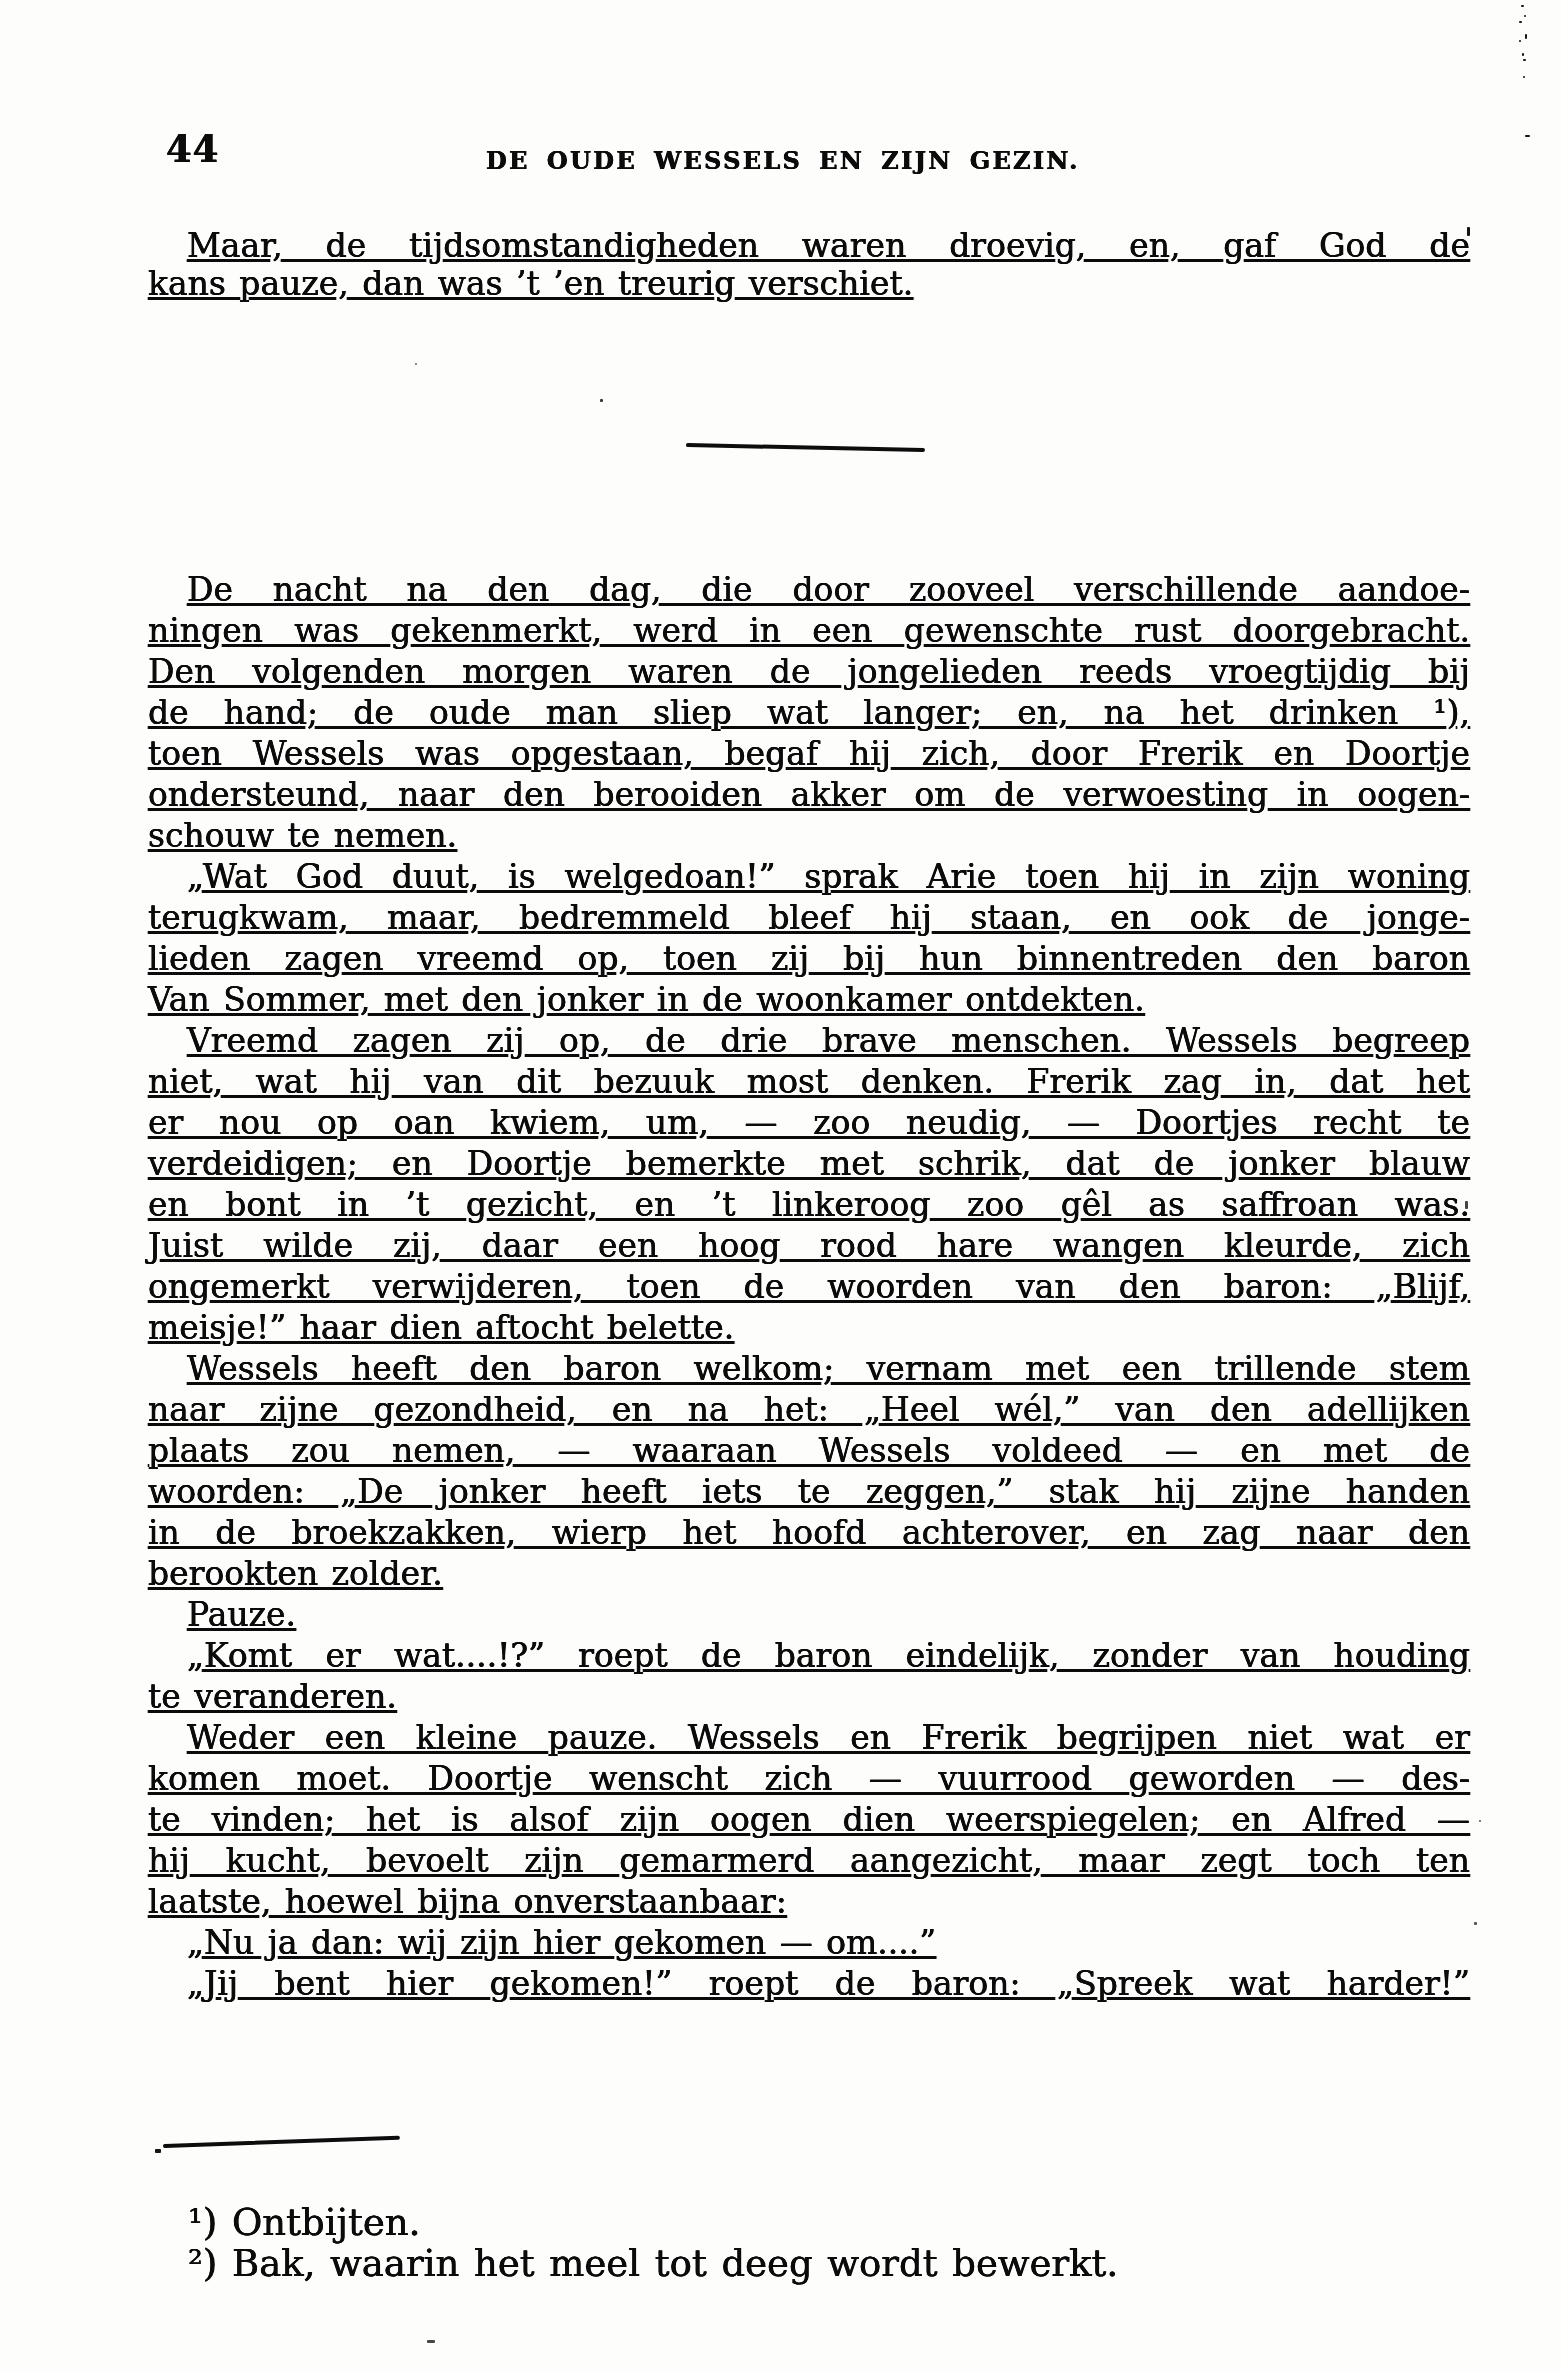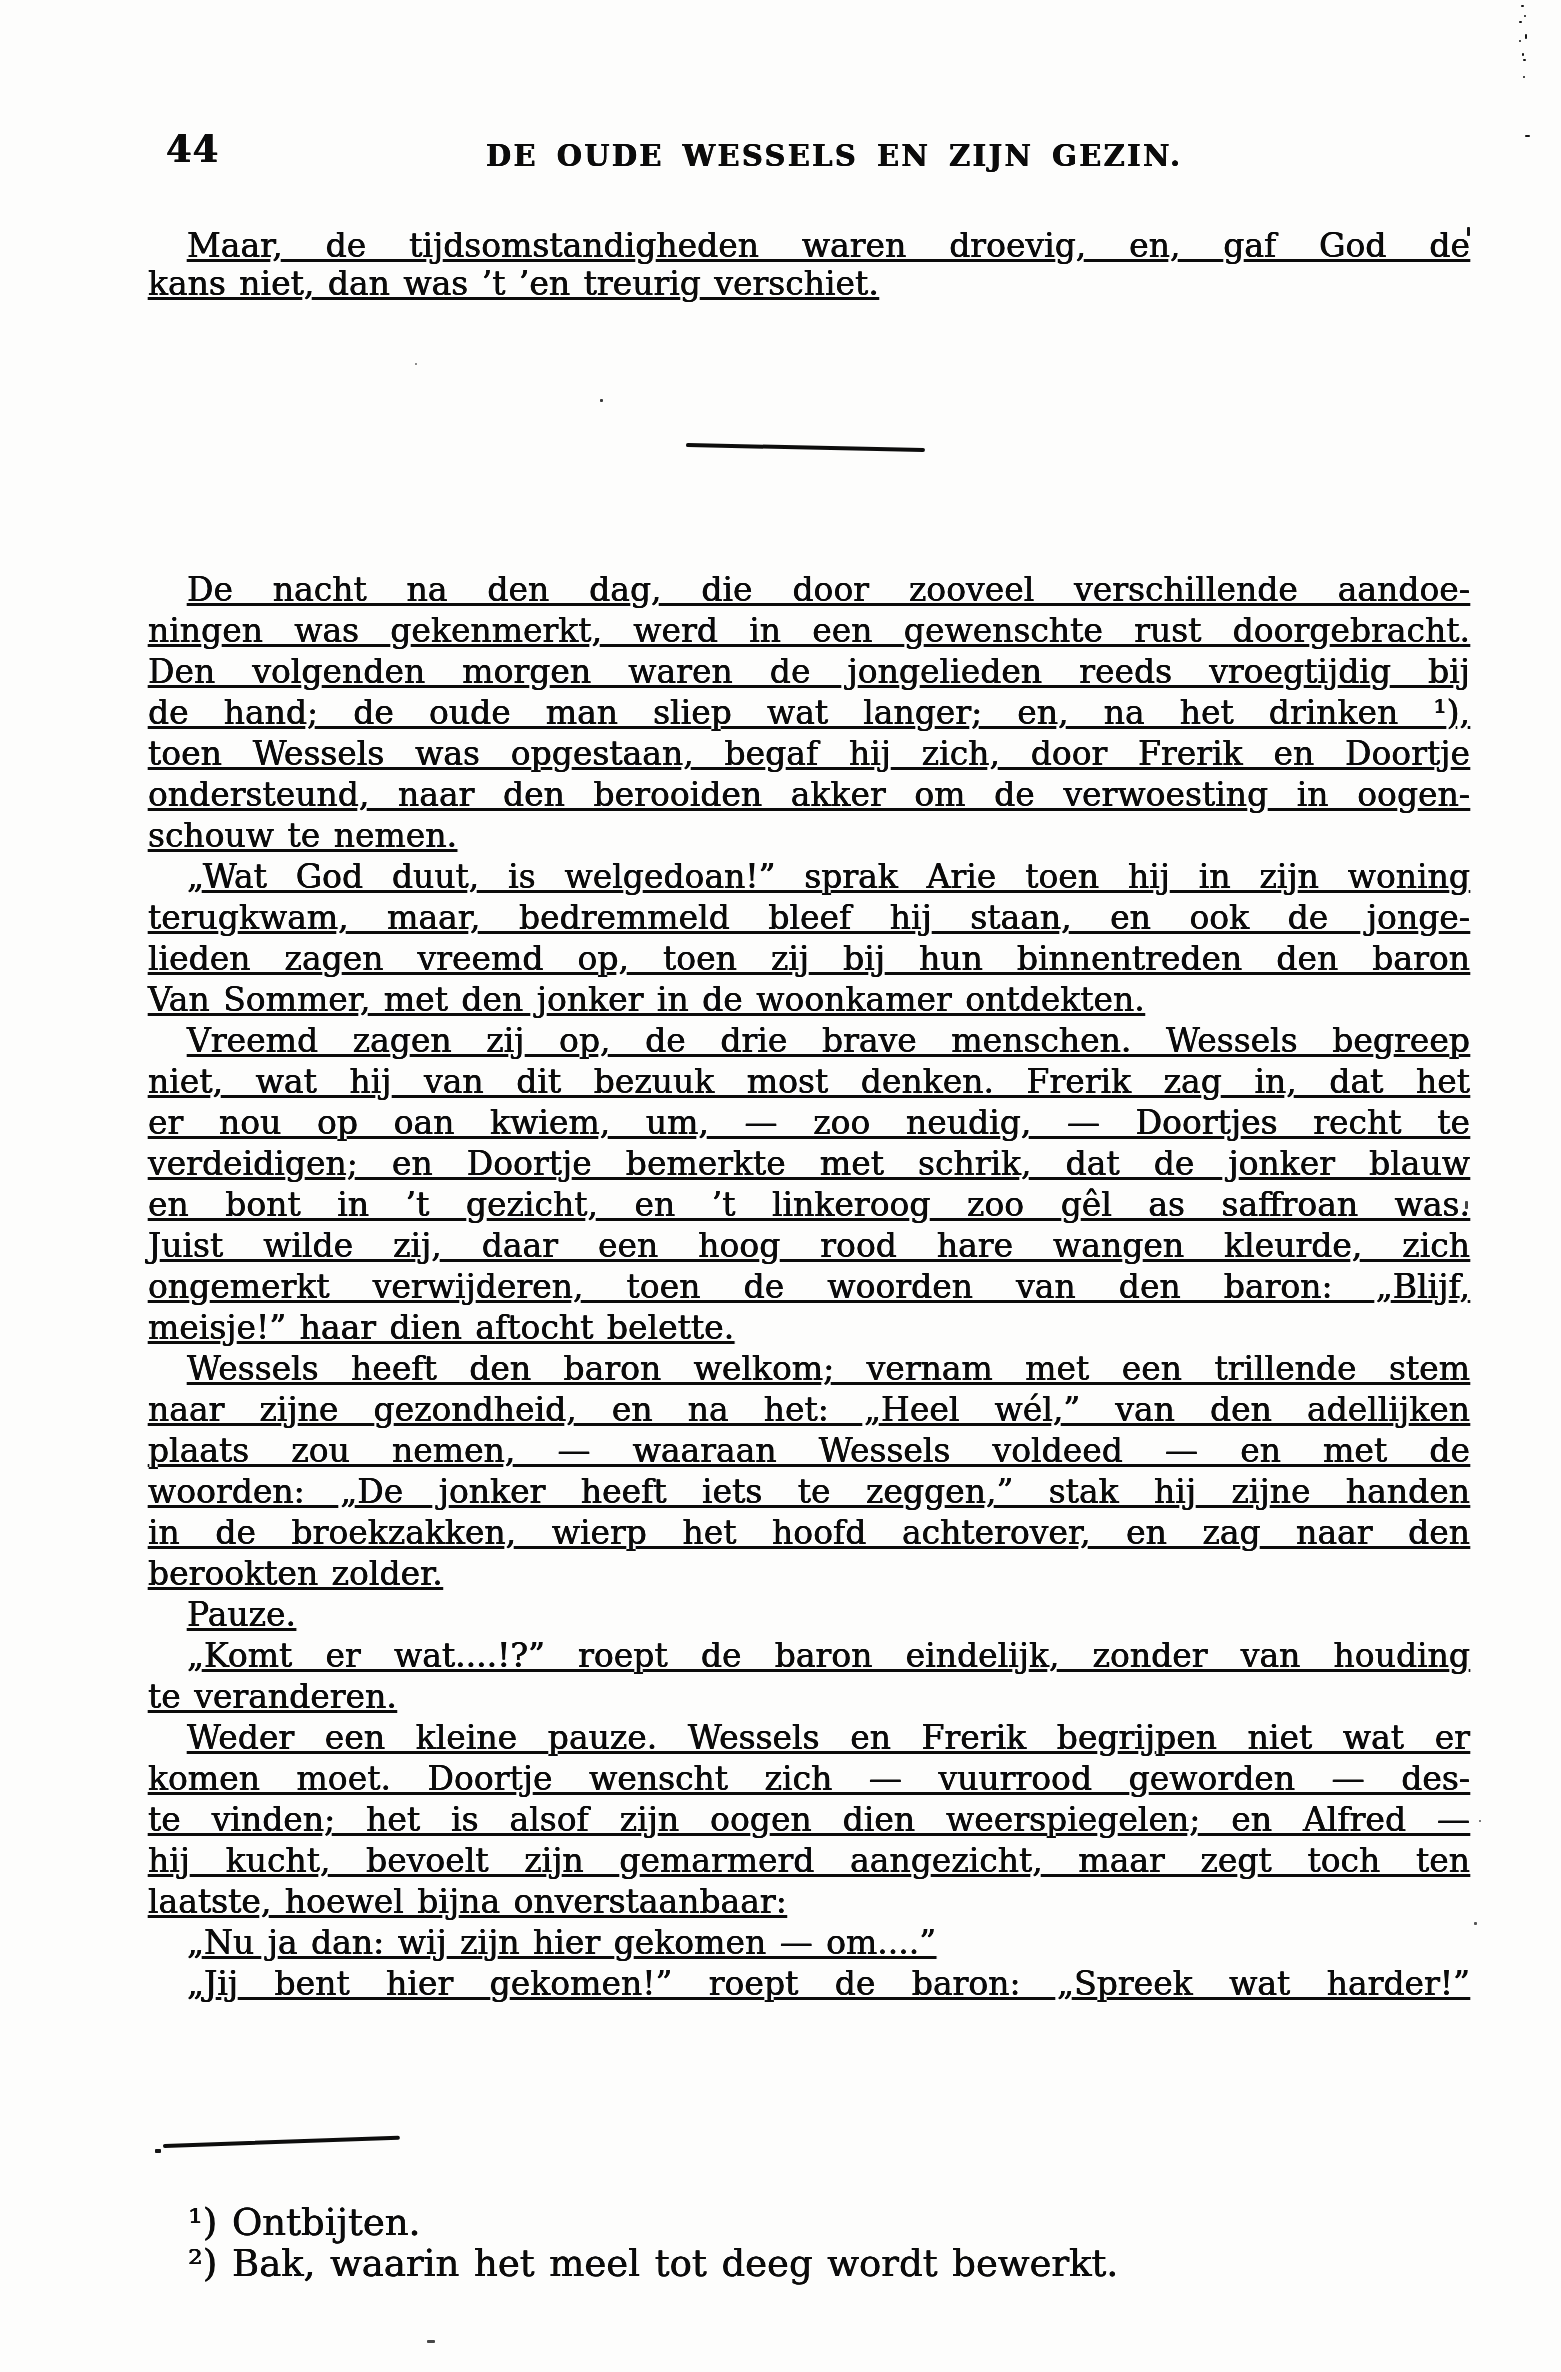--- a/index.html
+++ b/index.html
@@ -10,22 +10,22 @@
     font-family:"DejaVu Serif","Liberation Serif",serif;
   }
   .ink{ text-shadow:0.3px 0 0 currentColor,-0.3px 0 0 currentColor; }
 
   
   .pagenum{
     position:absolute;left:142px;top:131px;
     font-size:37px;font-weight:bold;line-height:1;letter-spacing:0.9px;margin-left:24px;
   }
   .running-title{
-    position:absolute;left:486px;top:142px;
-    font-size:29px;font-weight:bold;line-height:1;
+    position:absolute;left:486px;top:149px;
+    font-size:24px;font-weight:bold;line-height:1;
     letter-spacing:2.3px;word-spacing:6.5px;white-space:nowrap;
   }
 
   
   .textblock{position:absolute;left:148px;width:1322px;text-decoration:underline;}
   .intro{top:227px;}
   .intro .line{line-height:38px;}
   .bodytext{top:569px;}
   .line{
     font-size:33px;line-height:41px;word-spacing:0.09em;
@@ -74,21 +74,21 @@
   .s17{left:427px; top:2340px;width:8.4px;height:2.8px;background:#474747;}
 </style>
 </head>
 <body>
 
 <div class="pagenum ink">44</div>
 <div class="running-title ink">DE OUDE WESSELS EN ZIJN GEZIN.</div>
 
 <section class="textblock intro ink">
     <div class="line indent fill">Maar, de tijdsomstandigheden waren droevig, en, gaf God de</div>
-    <div class="line">kans niet, dan was ’t ’en treurig verschiet.</div>
+    <div class="line">kans pauze, dan was ’t ’en treurig verschiet.</div>
   </section>
 
 <div class="divider"></div>
 
 <section class="textblock bodytext ink">
     <div class="line indent fill">De nacht na den dag, die door zooveel verschillende aandoe-</div>
     <div class="line fill">ningen was gekenmerkt, werd in een gewenschte rust doorgebracht.</div>
     <div class="line fill">Den volgenden morgen waren de jongelieden reeds vroegtijdig bij</div>
     <div class="line fill">de hand; de oude man sliep wat langer; en, na het drinken ¹),</div>
     <div class="line fill">toen Wessels was opgestaan, begaf hij zich, door Frerik en Doortje</div>

